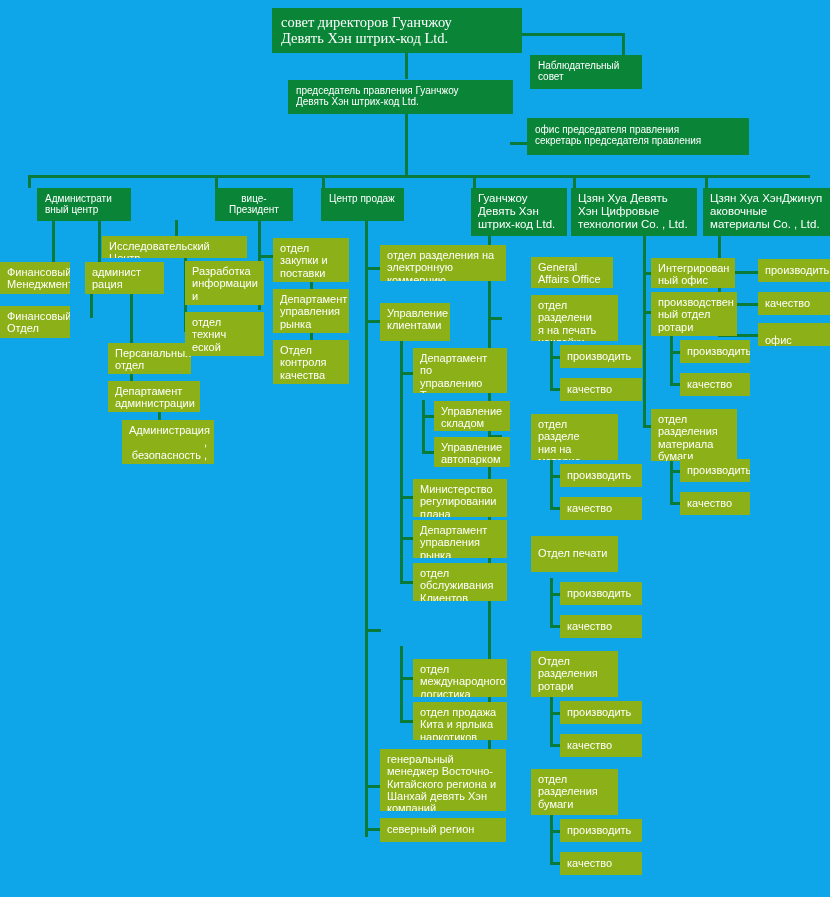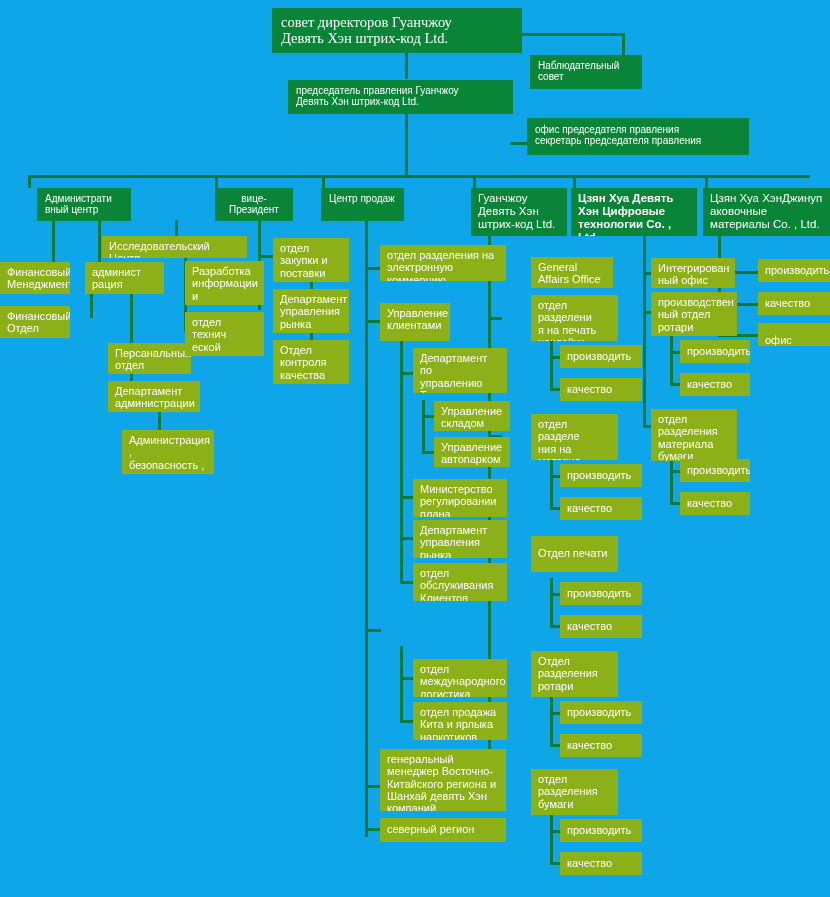--- a/index.html
+++ b/index.html
@@ -204,21 +204,21 @@
     <span>Центр продаж</span>
 
   </div>
 
   <div class="box lvl-dark-sm" style="left:471px;top:188px;width:96px;height:48px;">
     <span>Гуанчжоу</span>
     <span>Девять Хэн</span>
     <span>штрих-код Ltd.</span>
   </div>
 
-  <div class="box lvl-dark-sm" style="left:571px;top:188px;width:126px;height:48px;font-weight:bold;">
+  <div class="box lvl-dark-sm" style="left:571px;top:188px;width:126px;height:48px;">
     <span>Цзян Хуа Девять</span>
     <span>Хэн Цифровые</span>
     <span>технологии Co. , Ltd.</span>
   </div>
 
   <div class="box lvl-dark-sm" style="left:703px;top:188px;width:127px;height:48px;">
     <span>Цзян Хуа ХэнДжинуп</span>
     <span>аковочные</span>
     <span>материалы Co. , Ltd.</span>
   </div>
@@ -236,21 +236,21 @@
     <span>рация</span>
   </div>
   <div class="box lvl-olive" style="left:108px;top:343px;width:83px;height:31px;">
     <span>Персанальный</span>
     <span>отдел</span>
   </div>
   <div class="box lvl-olive" style="left:108px;top:381px;width:92px;height:31px;">
     <span>Департамент</span>
     <span>администрации</span>
   </div>
-  <div class="box lvl-olive" style="left:122px;top:430px;width:92px;height:44px;">
+  <div class="box lvl-olive" style="left:122px;top:420px;width:92px;height:44px;text-align:right;">
     <span>Администрация ,</span>
     <span>безопасность ,</span>
     <span>логистика</span>
   </div>
   <div class="box lvl-olive" style="left:102px;top:236px;width:145px;height:22px;">
     <span>Исследовательский Центр</span>
   </div>
   <div class="box lvl-olive" style="left:185px;top:261px;width:79px;height:44px;">
     <span>Разработка</span>
     <span>информации</span>

